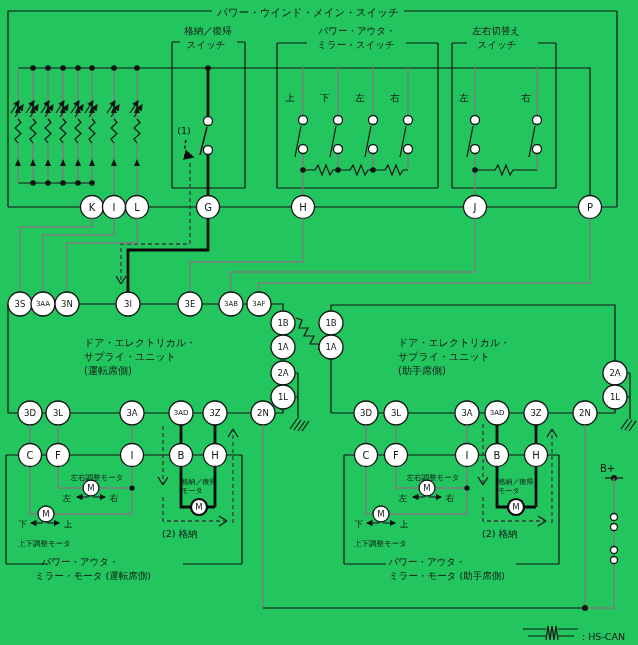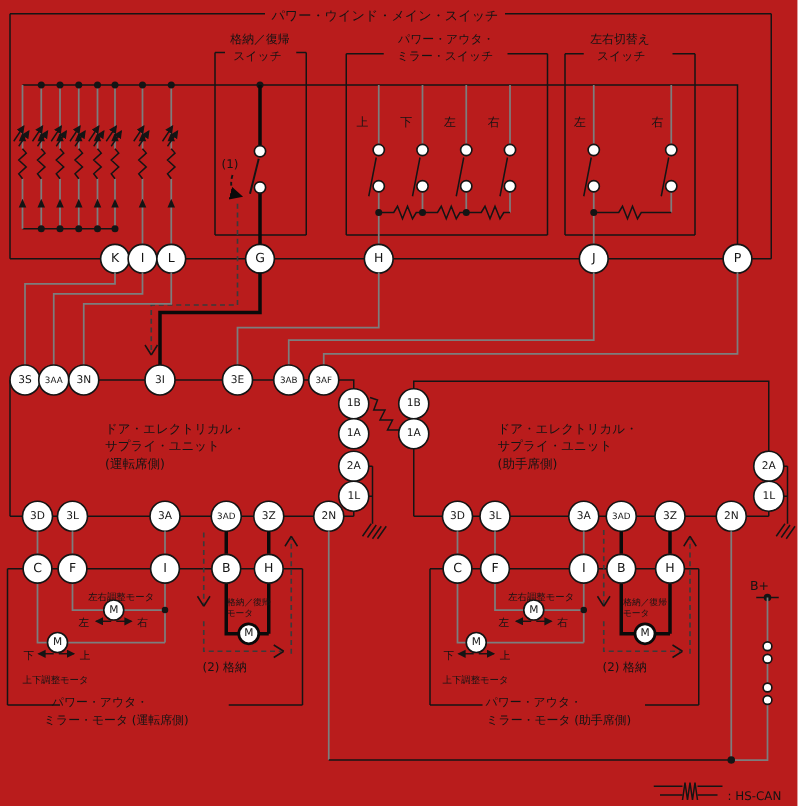--- a/index.html
+++ b/index.html
@@ -1,16 +1,16 @@
 <!DOCTYPE html>
 <html><head>
 <meta charset="utf-8">
 <style>
   html,body{margin:0;padding:0;background:#fff;}
-  #stage{width:638px;height:645px;position:relative;background:#b91c1c;}
+  #stage{width:638px;height:645px;position:relative;background:#22c55e;}
   svg{display:block;}
   .w{stroke:#7d7d7d;stroke-width:1.4;fill:none}
   .k{stroke:#141414;stroke-width:1.2;fill:none}
   .k2{stroke:#141414;stroke-width:1.6;fill:none}
   .b{stroke:#0a0a0a;stroke-width:2.8;fill:none}
   .d{stroke:#3a3a3a;stroke-width:1.3;fill:none;stroke-dasharray:4 3}
   .dc{stroke:#141414;stroke-width:1.5;fill:none;stroke-dasharray:3 2.5}
   .c{fill:#fff;stroke:#141414;stroke-width:1.3}
   .cb{fill:#fff;stroke:#0a0a0a;stroke-width:2.2}
   .dt{fill:#141414;stroke:none}

